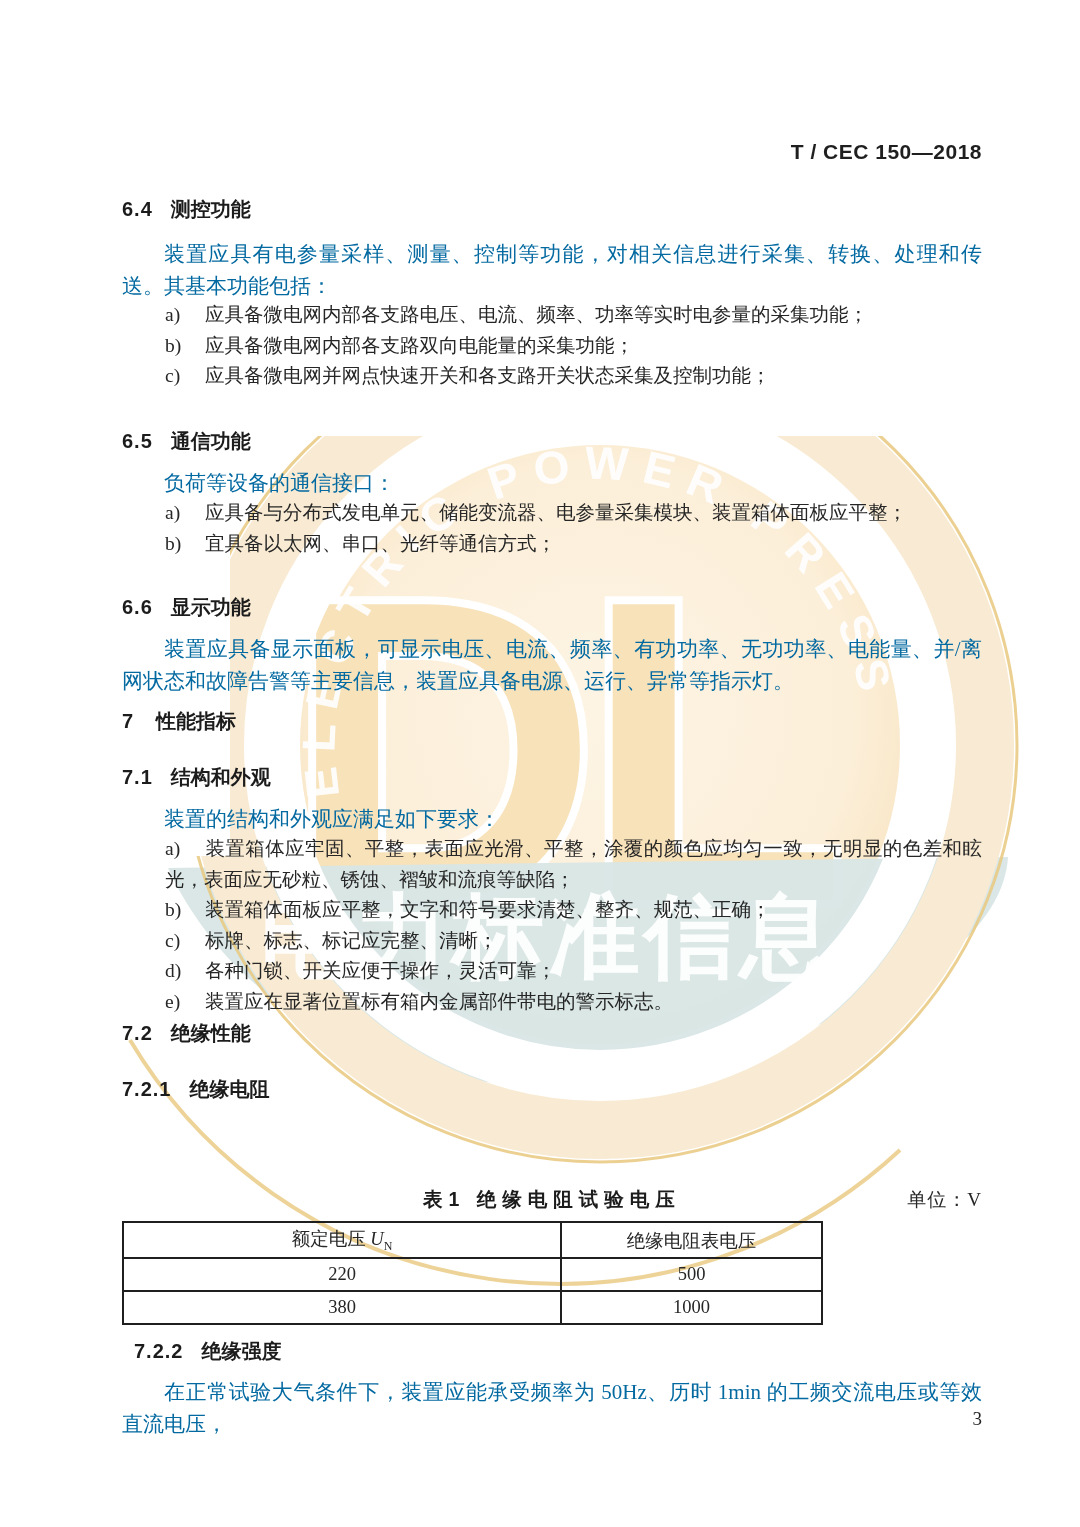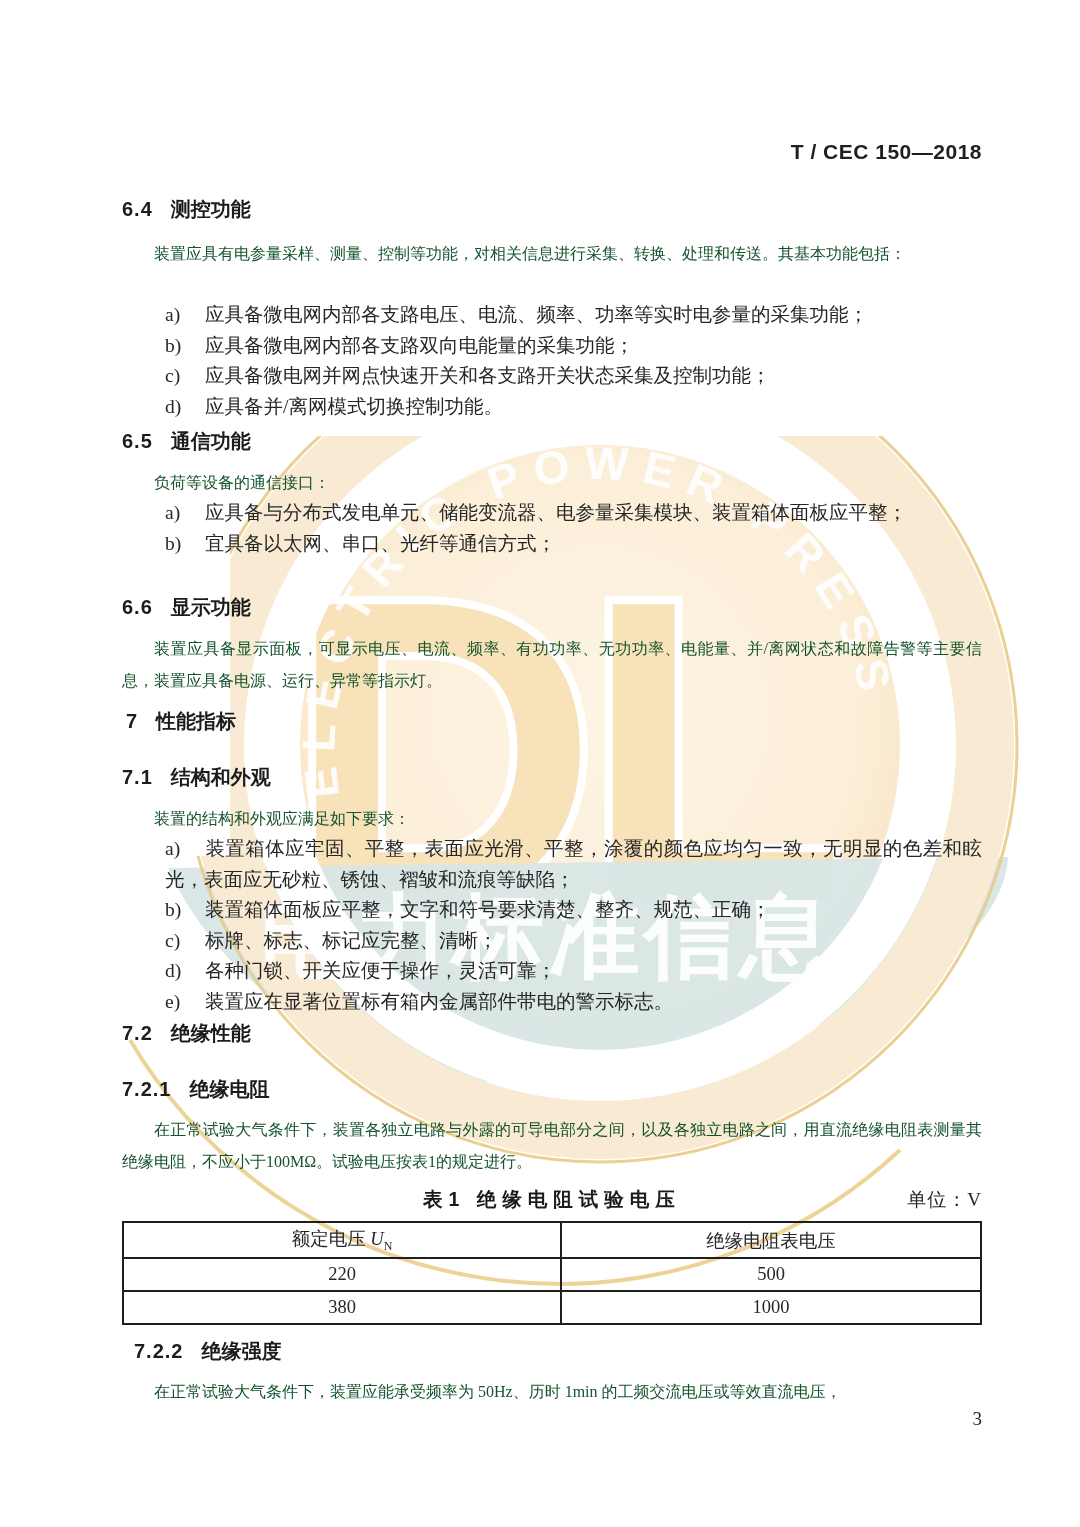--- a/index.html
+++ b/index.html
@@ -20,42 +20,42 @@
   .doc-code{
     text-align:right;
     font-family:"Liberation Sans","DejaVu Sans",sans-serif;
     font-weight:bold;font-size:21px;letter-spacing:.5px;color:#1f1f1f;
   }
   .h{
     font-family:"Liberation Sans","DejaVu Sans",sans-serif;
     font-weight:bold;font-size:20px;color:#1c1c1c;
     white-space:nowrap;
   }
-  .h .num{display:inline-block;min-width:16px;margin-right:18px;letter-spacing:1px;text-align:right;}
+  .h .num{display:inline-block;min-width:16px;margin-right:18px;letter-spacing:1px;}
   .para{
-    font-size:16px;line-height:32px;text-align:justify;
-    text-indent:2em;color:#14532d;
+    font-size:21px;line-height:32px;text-align:justify;
+    text-indent:2em;color:#0369a1;
   }
   .items{margin:0;padding:0;list-style:none;margin-left:43px;width:817px;}
   .items li{
     font-size:19.5px;line-height:30.5px;text-align:justify;color:#262626;
   }
   .items .mk{display:inline-block;width:40px;}
   
   .cap-row{display:flex;align-items:flex-end;}
   .cap-center{
     flex:1;text-align:center;
     font-family:"Liberation Sans","DejaVu Sans",sans-serif;
     font-weight:bold;font-size:19.5px;letter-spacing:6px;color:#1c1c1c;
   }
   .cap-unit{
     width:150px;text-align:right;font-size:19px;color:#262626;letter-spacing:1px;
   }
   table.t1{
-    border-collapse:collapse;width:860px;
+    border-collapse:collapse;width:701px;
     font-size:18.5px;color:#262626;
   }
   table.t1 td{
     border:2px solid #1f1f1f;text-align:center;padding:0;
   }
   table.t1 .hrow td{height:34px;}
   table.t1 .drow td{height:31px;}
   table.t1 td.c1{width:436px;}
   .usym{font-style:italic;font-family:"Liberation Serif",serif;}
   sub{font-size:12px;}
@@ -106,21 +106,20 @@
     <div class="blk doc-code" style="top:140px;">T / CEC 150—2018</div>
 
     <div class="blk h" style="top:196px;">
       <span class="num">6.4</span><span>测控功能</span>
     </div>
     <div class="blk para" style="top:238px;">装置应具有电参量采样、测量、控制等功能，对相关信息进行采集、转换、处理和传送。其基本功能包括：</div>
     <ul class="blk items" style="top:300px;">
       <li><span class="mk">a)</span><span>应具备微电网内部各支路电压、电流、频率、功率等实时电参量的采集功能；</span></li>
       <li><span class="mk">b)</span><span>应具备微电网内部各支路双向电能量的采集功能；</span></li>
       <li><span class="mk">c)</span><span>应具备微电网并网点快速开关和各支路开关状态采集及控制功能；</span></li>
-      <li><span class="mk">d)</span><span>应具备并/离网模式切换控制功能。</span></li>
     </ul>
 
     <div class="blk h" style="top:428px;">
       <span class="num">6.5</span><span>通信功能</span>
     </div>
     <div class="blk para" style="top:467px;">负荷等设备的通信接口：</div>
     <ul class="blk items" style="top:498px;">
       <li><span class="mk">a)</span><span>应具备与分布式发电单元、储能变流器、电参量采集模块、装置箱体面板应平整；</span></li>
       <li><span class="mk">b)</span><span>宜具备以太网、串口、光纤等通信方式；</span></li>
     </ul>
@@ -146,21 +145,20 @@
       <li><span class="mk">e)</span><span>装置应在显著位置标有箱内金属部件带电的警示标志。</span></li>
     </ul>
 
     <div class="blk h" style="top:1020px;">
       <span class="num">7.2</span><span>绝缘性能</span>
     </div>
 
     <div class="blk h" style="top:1076px;">
       <span class="num">7.2.1</span><span>绝缘电阻</span>
     </div>
-    <div class="blk para" style="top:1114px;">在正常试验大气条件下，装置各独立电路与外露的可导电部分之间，以及各独立电路之间，用直流绝缘电阻表测量其绝缘电阻，不应小于100MΩ。试验电压按表1的规定进行。</div>
 
     <div class="blk cap-row" style="top:1186px;">
       <div style="width:150px;"></div>
       <div class="cap-center">表1 绝缘电阻试验电压</div>
       <div class="cap-unit">单位：V</div>
     </div>
 
     <table class="t1 blk" style="top:1221px;">
       <tbody>
         <tr class="hrow">

